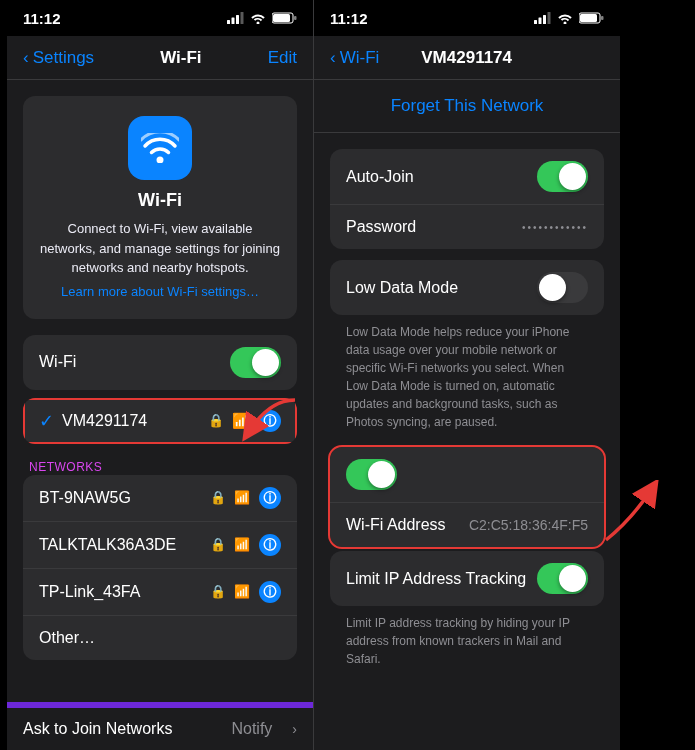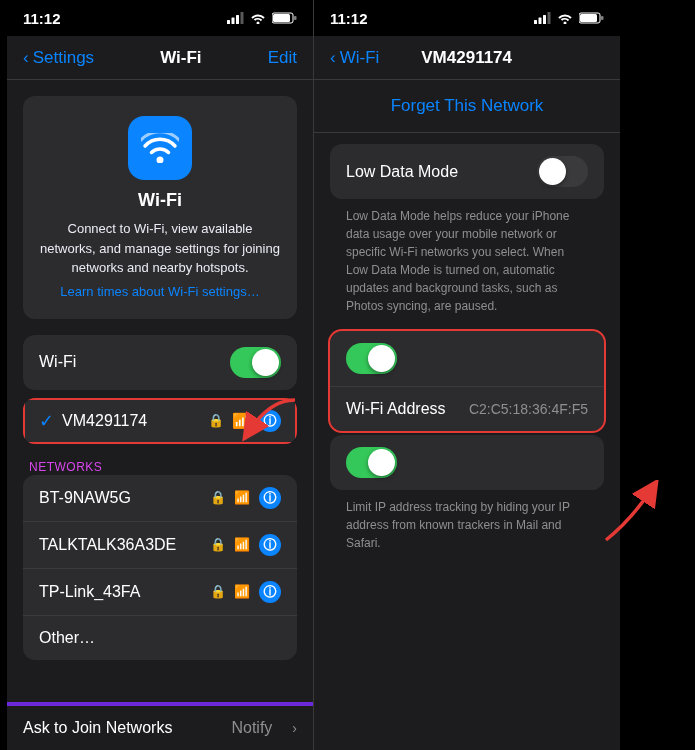--- a/index.html
+++ b/index.html
@@ -250,21 +250,21 @@
     }
     .section-group-wrap {
       background: #2c2c2e;
       border-radius: 12px;
       overflow: hidden;
     }
 
     .bottom-bar {
       height: 48px;
       background: #1c1c1e;
-      border-top: 4px solid #6d28d9;
+      border-top: 6px solid #6d28d9;
       display: flex;
       align-items: center;
       justify-content: space-between;
       padding: 0 16px;
       flex-shrink: 0;
     }
     .bottom-label { color: #fff; font-size: 16px; }
     .bottom-action {
       color: #8e8e93;
       font-size: 16px;
@@ -327,21 +327,21 @@
           <div class="wifi-icon-circle">
             <svg width="38" height="30" viewBox="0 0 38 30">
               <circle cx="19" cy="27" r="3.5" fill="#fff"></circle>
               <path d="M10.5 19.5a12 12 0 0117 0" stroke="#fff" stroke-width="3.5" fill="none" stroke-linecap="round"></path>
               <path d="M4 13A20 20 0 0134 13" stroke="#fff" stroke-width="3.5" fill="none" stroke-linecap="round"></path>
               <path d="M0 7A26 26 0 0138 7" stroke="#fff" stroke-width="3" fill="none" stroke-linecap="round" opacity="0.6"></path>
             </svg>
           </div>
           <div class="wifi-title">Wi-Fi</div>
           <div class="wifi-desc">Connect to Wi-Fi, view available networks, and manage settings for joining networks and nearby hotspots.</div>
-          <div class="wifi-link">Learn times about Wi-Fi settings…</div>
+          <div class="wifi-link">Learn more about Wi-Fi settings…</div>
         </div>
 
         <div class="settings-section">
           <div class="settings-group">
             <div class="settings-row">
               <span class="row-label">Wi-Fi</span>
               <div class="toggle on">
                 <div class="toggle-knob"></div>
               </div>
             </div>
@@ -446,20 +446,32 @@
         <span class="nav-title">VM4291174</span>
         <span style="width:50px;"></span>
       </div>
 
       <div class="scroll-content">
 
         <div class="forget-row">
           <span class="forget-label">Forget This Network</span>
         </div>
 
+        <div class="right-group">
+          <div class="right-row">
+            <span class="right-row-label">Auto-Join</span>
+            <div class="toggle on">
+              <div class="toggle-knob"></div>
+            </div>
+          </div>
+          <div class="right-row">
+            <span class="right-row-label">Password</span>
+            <span class="password-dots">••••••••••••</span>
+          </div>
+        </div>
 
         <div style="margin: 11px 16px 0;">
           <div class="section-group-wrap">
             <div class="right-row">
               <span class="right-row-label">Low Data Mode</span>
               <div class="toggle off">
                 <div class="toggle-knob"></div>
               </div>
             </div>
           </div>
@@ -477,20 +489,21 @@
               <span class="right-row-label">Wi-Fi Address</span>
               <span class="address-val">C2:C5:18:36:4F:F5</span>
             </div>
           </div>
         </div>
 
 
         <div style="margin: 4px 16px 0;">
           <div class="section-group-wrap">
             <div class="right-row">
+              <span class="right-row-label">Limit IP Address Tracking</span>
               <div class="toggle on">
                 <div class="toggle-knob"></div>
               </div>
             </div>
           </div>
           <div class="desc-text" style="padding-left:0; padding-right:0;">Limit IP address tracking by hiding your IP address from known trackers in Mail and Safari.</div>
         </div>
 
       </div>
 

